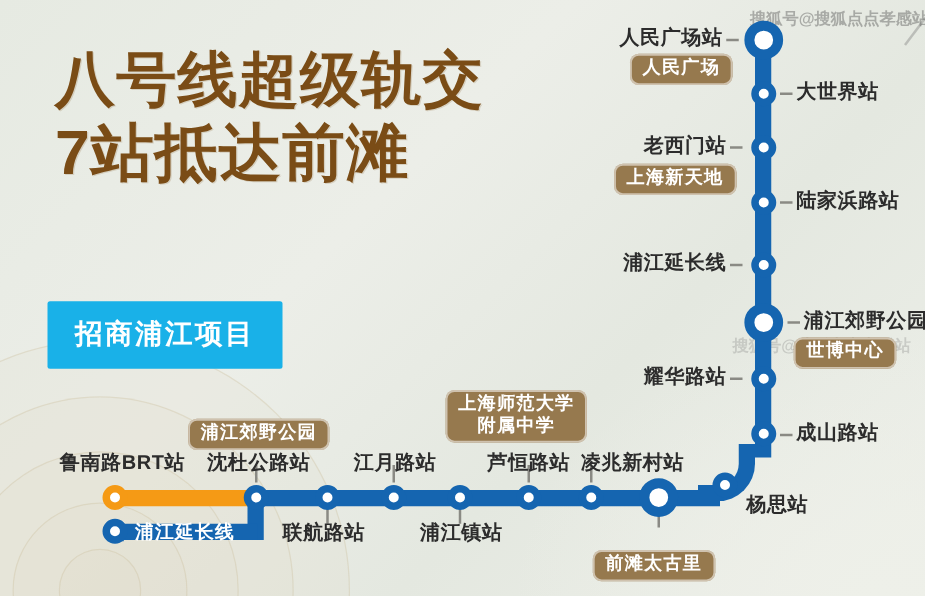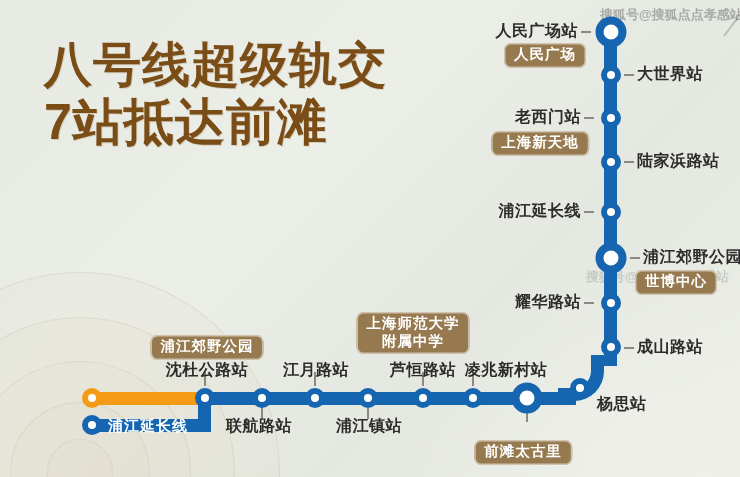--- a/index.html
+++ b/index.html
@@ -158,20 +158,21 @@
     <div class="ring r3"></div>
     <div class="ring r4"></div>
     <div class="ring r5"></div>
   </div>
 
   <div class="headline">
     <div class="hl-line hl1">八号线超级轨交</div>
     <div class="hl-line hl2">7站抵达前滩</div>
   </div>
 
+  <div class="cta">招商浦江项目</div>
 
   <div class="wm wm-top">搜狐号@搜狐点点孝感站</div>
   <div class="wm wm-mid">搜狐号@搜狐点点孝感站</div>
   <svg class="wm-slash" viewBox="0 0 40 40">
     <line x1="2" y1="34" x2="26" y2="2" stroke="rgba(110,110,110,0.35)" stroke-width="2"></line>
   </svg>
 
   <div class="line line-v" style="left:604px; top:26px; height:340px;"></div>
 
   <div class="corner-br" style="left:558px; top:355px; border-color:#1565b0; border-top-color:transparent; border-left-color:transparent;"></div>
@@ -224,20 +225,21 @@
   <div class="lbl lbl-l" style="left:578px; top:31px;">人民广场站</div>
   <div class="lbl lbl-r" style="left:637px; top:74px;">大世界站</div>
   <div class="lbl lbl-l" style="left:581px; top:117px;">老西门站</div>
   <div class="lbl lbl-r" style="left:637px; top:161px;">陆家浜路站</div>
   <div class="lbl lbl-l" style="left:581px; top:211px;">浦江延长线</div>
   <div class="lbl lbl-r" style="left:643px; top:257px;">浦江郊野公园</div>
   <div class="lbl lbl-l" style="left:581px; top:302px;">耀华路站</div>
   <div class="lbl lbl-r" style="left:637px; top:347px;">成山路站</div>
   <div class="lbl lbl-r" style="left:597px; top:404px;">杨思站</div>
 
+  <div class="lbl lbl-c" style="left:98px; top:360px;">鲁南路BRT站</div>
   <div class="lbl lbl-c" style="left:207px; top:360px;">沈杜公路站</div>
   <div class="lbl lbl-c" style="left:259px; top:416px;">联航路站</div>
   <div class="lbl lbl-c" style="left:316px; top:360px;">江月路站</div>
   <div class="lbl lbl-c" style="left:369px; top:416px;">浦江镇站</div>
   <div class="lbl lbl-c" style="left:423px; top:360px;">芦恒路站</div>
   <div class="lbl lbl-c" style="left:506px; top:360px;">凌兆新村站</div>
 
   <div class="tag tag-c" style="left:545px; top:43px;">人民广场</div>
   <div class="tag tag-c" style="left:540px; top:131px;">上海新天地</div>
   <div class="tag tag-c" style="left:676px; top:270px;text-align:right;">世博中心</div>

